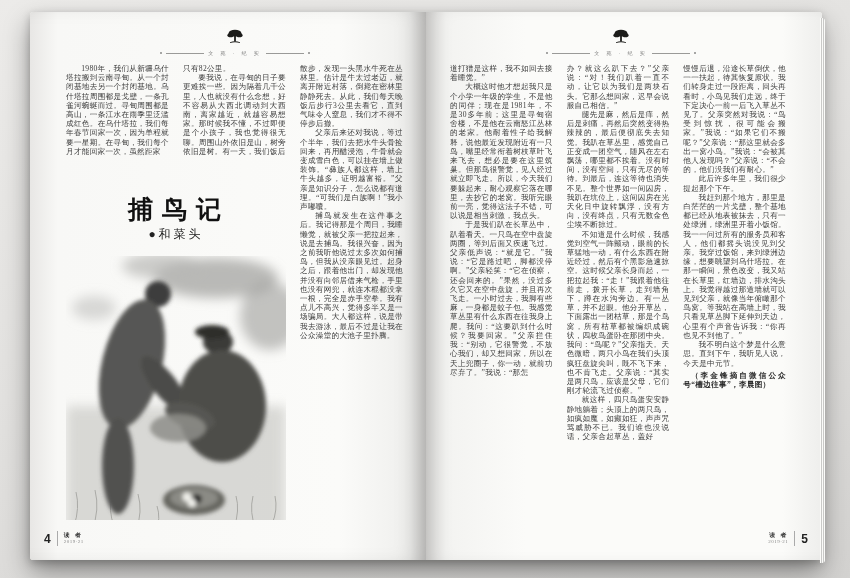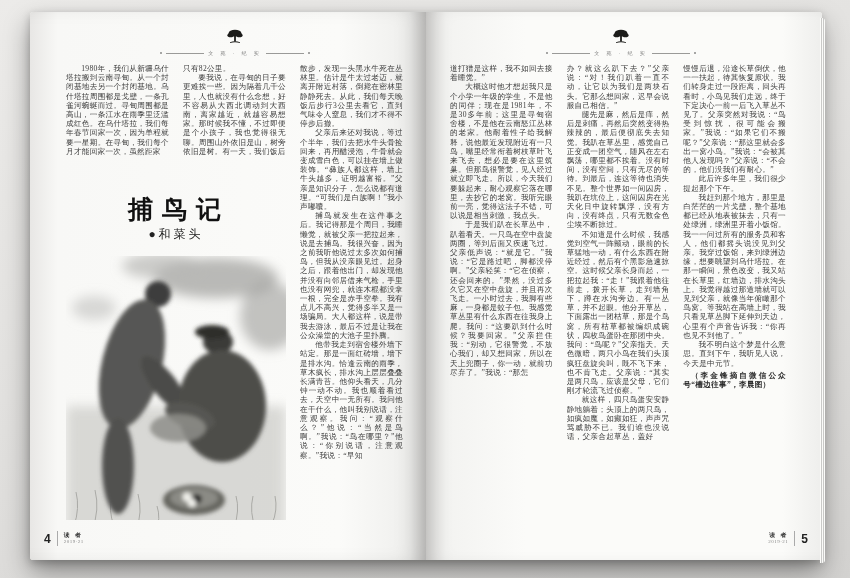--- a/index.html
+++ b/index.html
@@ -179,21 +179,20 @@
               </g>
             </g>
           </svg>
         </div>
       </div>
 
       <div class="col cont">
           <p class="para">散步，发现一头黑水牛死在丛林里。估计是牛太过老迈，就离开附近村落，倒毙在密林里静静死去。从此，我们每天晚饭后步行3公里去看它，直到气味令人窒息，我们才不得不停步后撤。</p>
           <p class="para">父亲后来还对我说，等过个半年，我们去把水牛头骨捡回来，再用醋浸泡，牛骨就会变成雪白色，可以挂在墙上做装饰。“彝族人都这样，墙上牛头越多，证明越富裕。”父亲是知识分子，怎么说都有道理。“可我们是白族啊！”我小声嘟囔。</p>
           <p class="para">捕鸟就发生在这件事之后。我记得那是个周日，我睡懒觉，就被父亲一把拉起来，说是去捕鸟。我很兴奋，因为之前我听他说过太多次如何捕鸟，但我从没亲眼见过。起身之后，跟着他出门，却发现他并没有向邻居借来气枪，手里也没有网兜，就连木棍都没拿一根，完全是赤手空拳。我有点儿不高兴，觉得多半又是一场骗局。大人都这样，说是带我去游泳，最后不过是让我在公众澡堂的大池子里扑腾。</p>
-          <p class="para">他带我走到宿舍楼外墙下站定。那是一面红砖墙，墙下是排水沟。恰逢云南的雨季，草木疯长，排水沟上层层叠叠长满青苔。他仰头看天，几分钟一动不动。我也顺着看过去，天空中一无所有。我问他在干什么，他叫我别说话，注意观察。我问：“观察什么？”他说：“当然是鸟啊。”我说：“鸟在哪里？”他说：“你别说话，注意观察。”我说：“早知</p>
         </div>
     </div>
 
     <div class="pg-footer">
       <span class="pg-num">4</span>
       <span class="foot-div"></span>
       <span class="foot-mag">
         <span class="mag-name">读 者</span>
         <span class="mag-issue">2019·21</span>
       </span>

